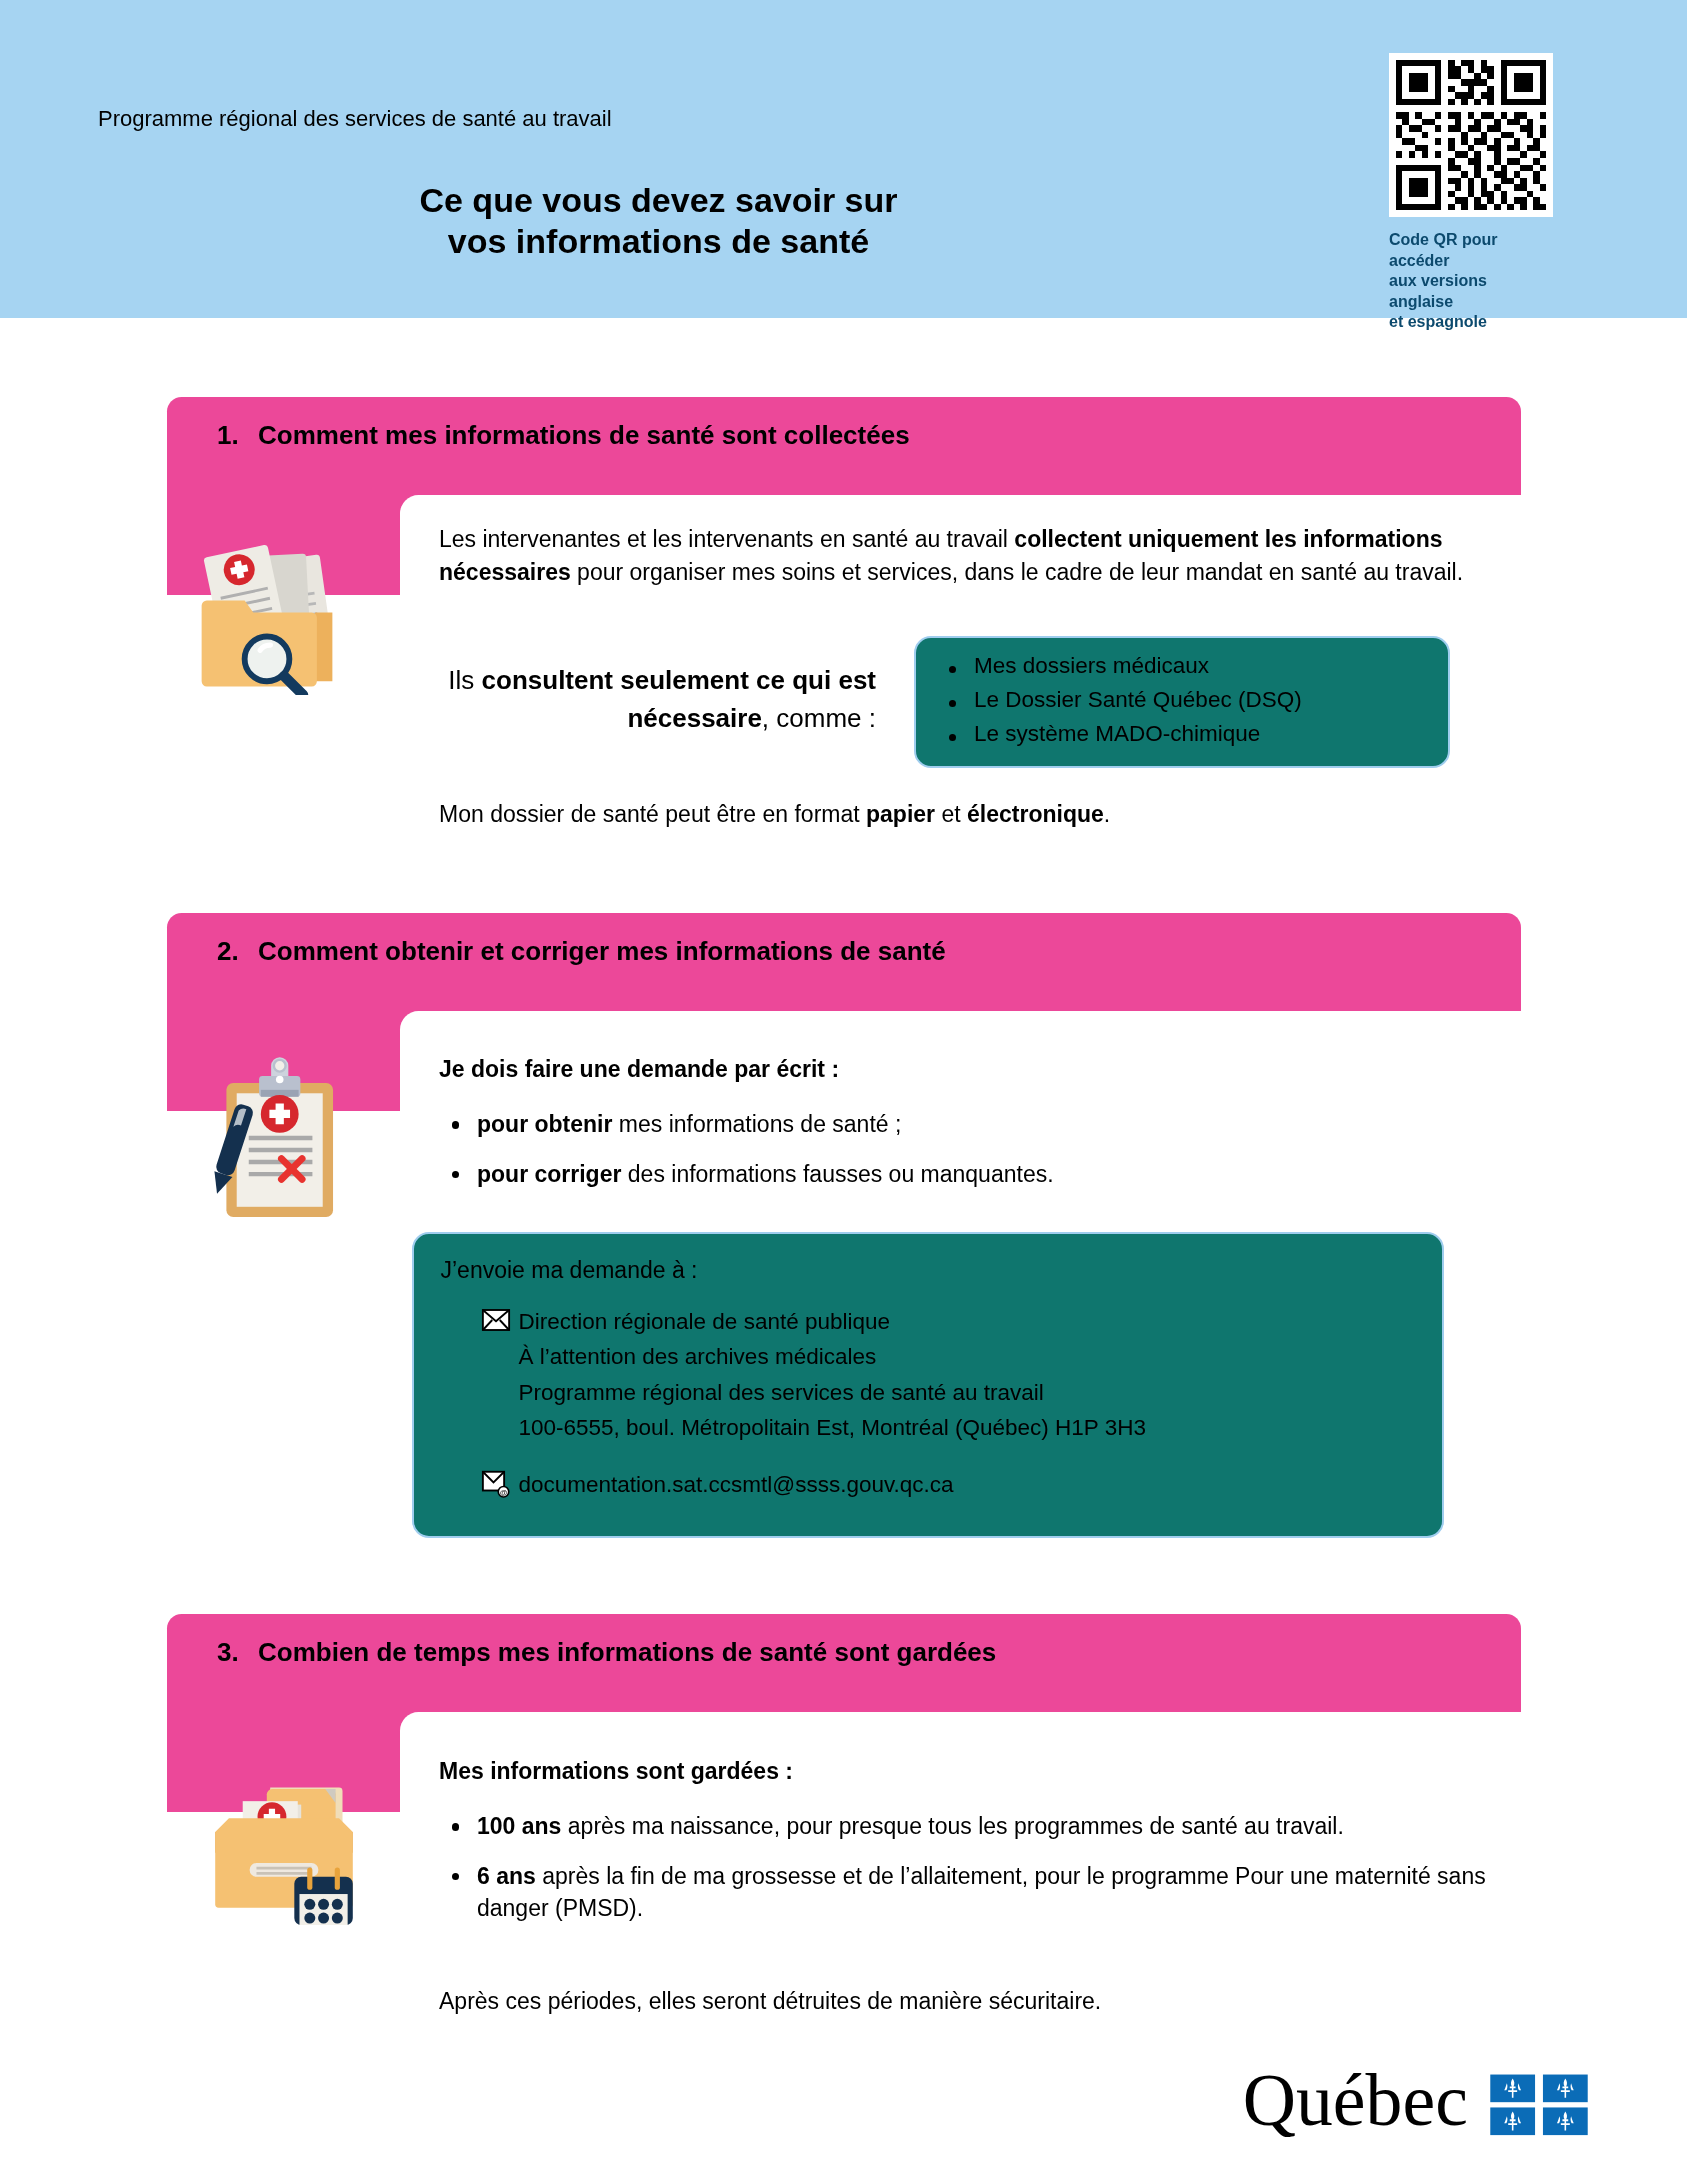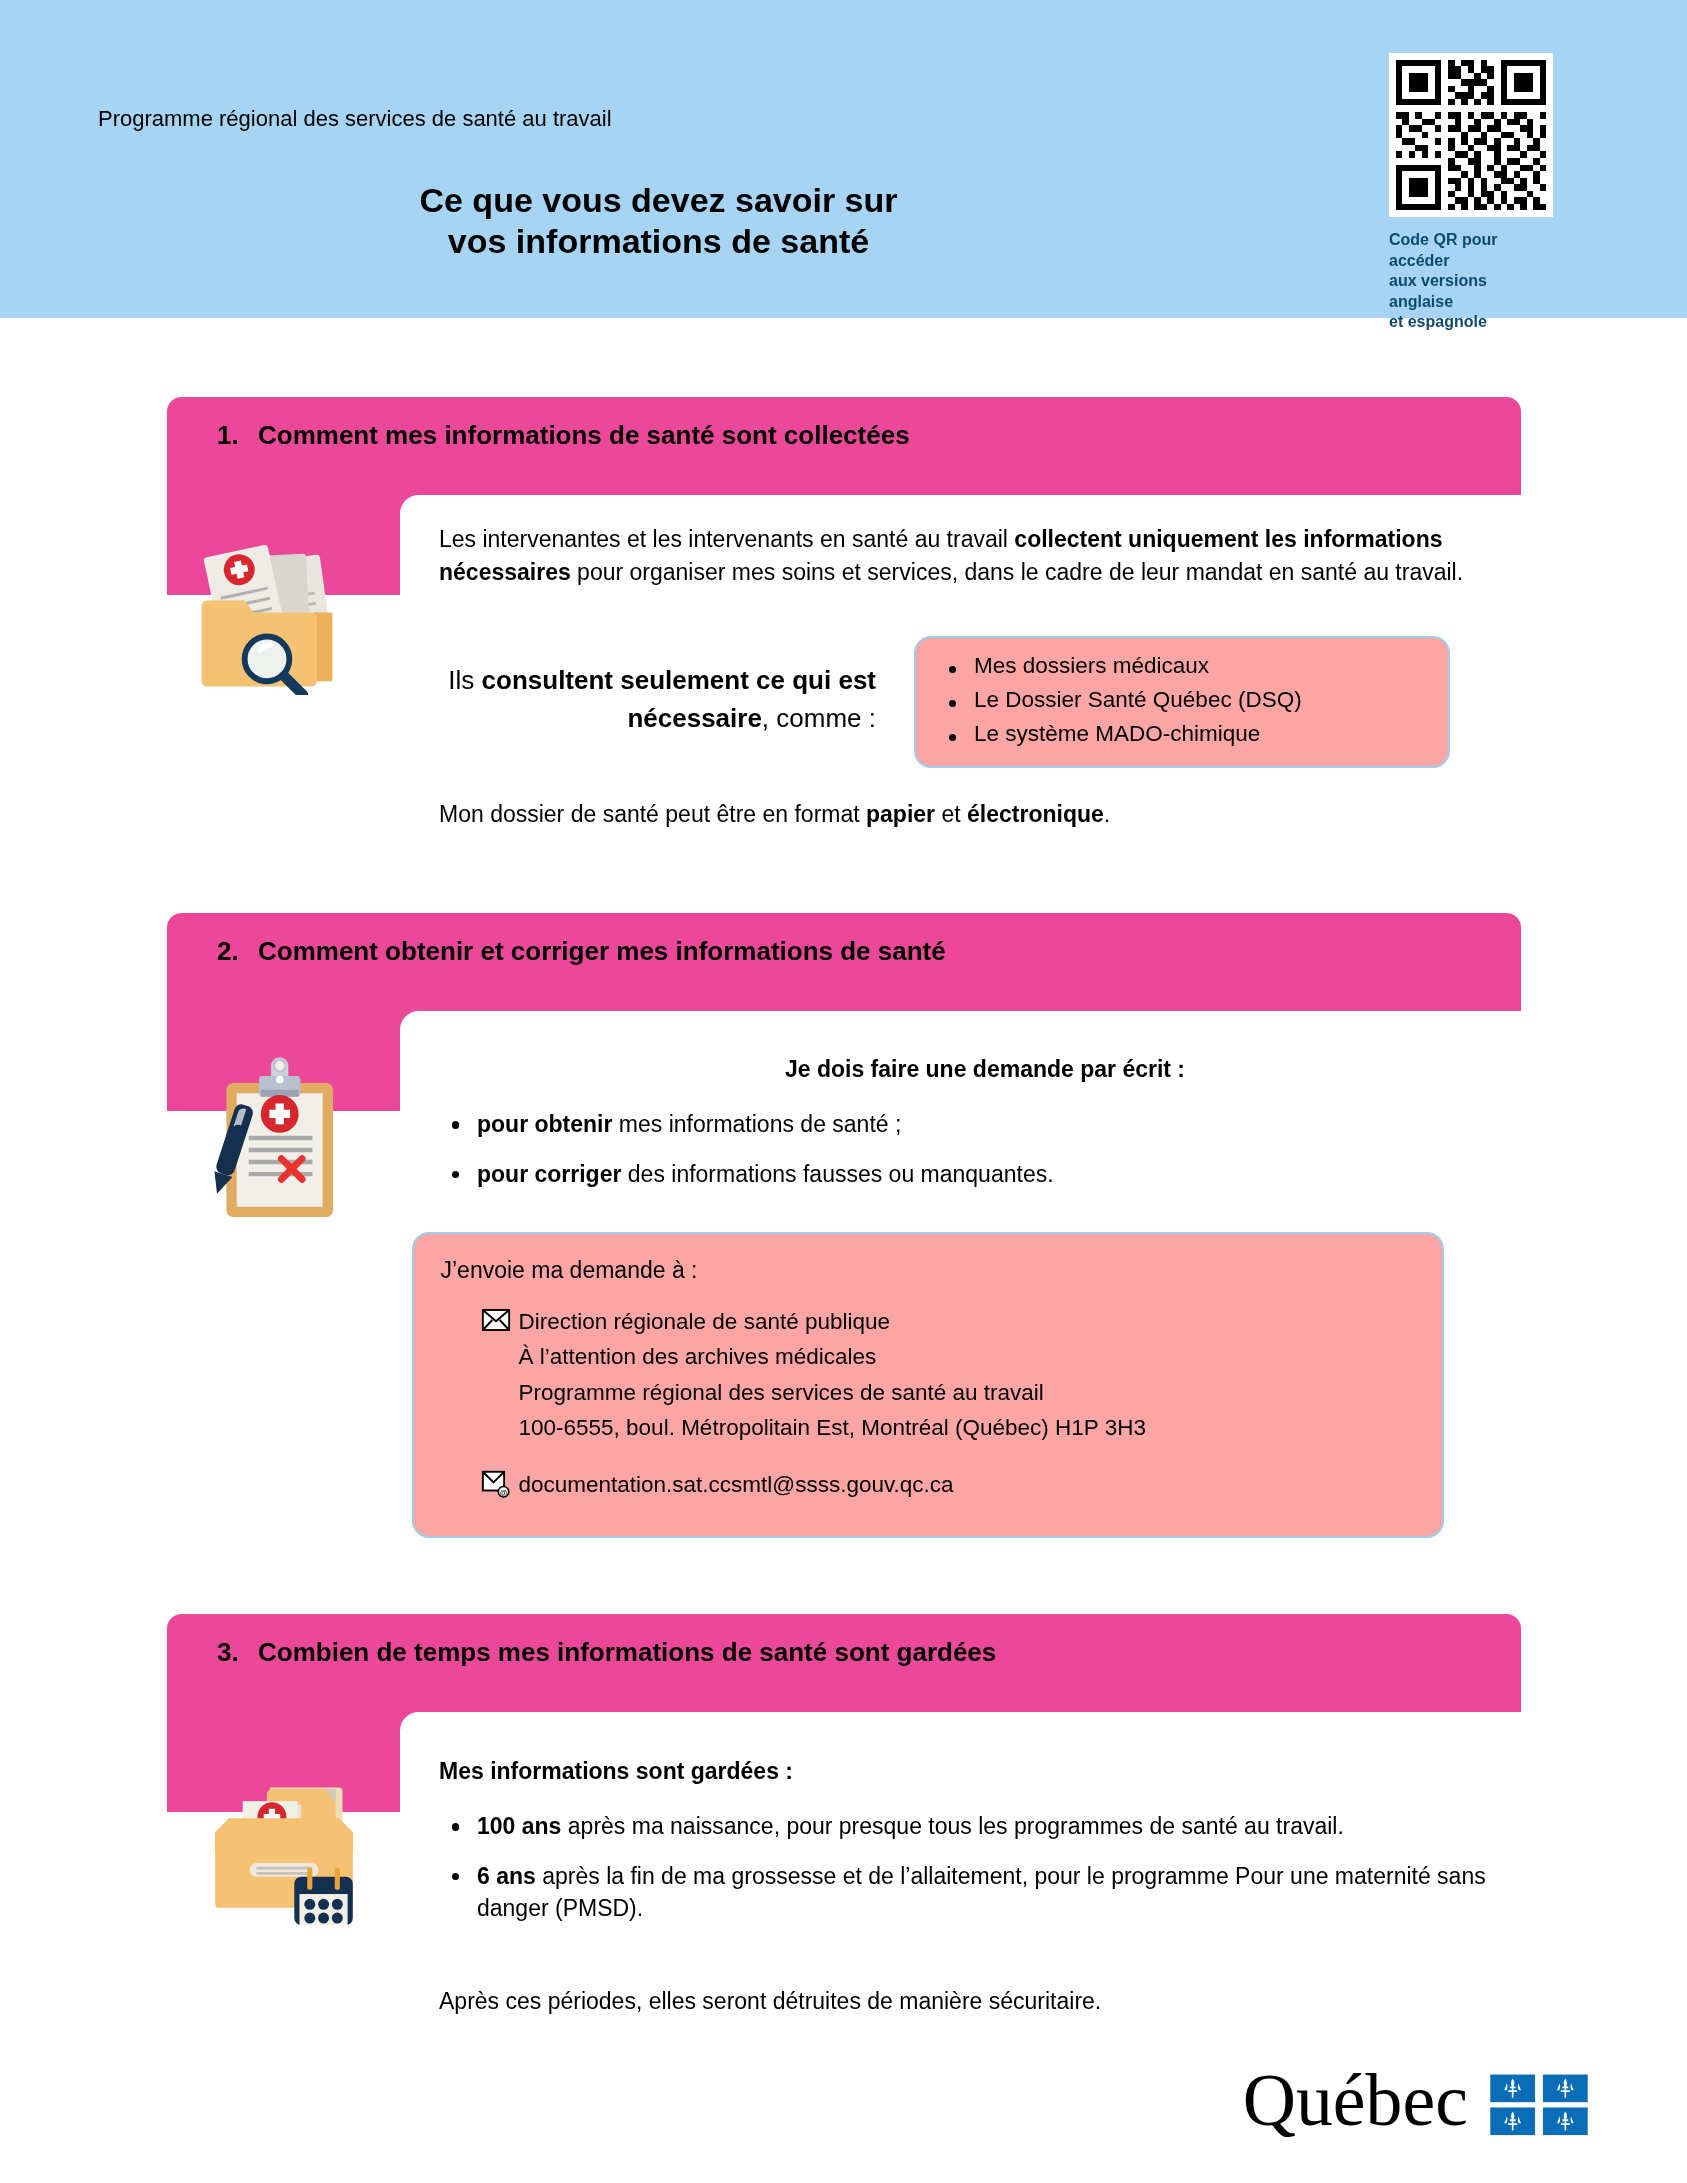--- a/index.html
+++ b/index.html
@@ -132,21 +132,21 @@
     position: absolute;
     left: 13.2px; top: 13.2px;
     width: 7.3px; height: 7.3px;
     background: #000;
     border-radius: 50%;
   }
 
   
   .callout {
     position: absolute;
-    background: #fca5a5;
+    background: #0f766e;
     border: 2px solid #9fcdee;
     border-radius: 17px;
     box-sizing: border-box;
   }
 
   
   #s1-list-box {
     left: 914px;
     top: 636px;
     width: 536px;
@@ -438,21 +438,21 @@
         <line x1="64" y1="62" x2="52" y2="74"></line>
     </g>
     <g transform="rotate(18 24 55)">
       <rect x="18" y="30" width="11" height="42" rx="4" fill="#14304e"></rect>
       <path d="M18 72 h11 l-5.5 12z" fill="#14304e"></path>
       <path d="M20.5 34 a4 4 0 0 1 4 -2 v10 a4 4 0 0 0 -4 2z" fill="#e9eef2" opacity="0.75"></path>
     </g>
   </svg>
 
   <div class="sec-text" style="top:1053px;">
-    <p style="font-weight:bold; margin-bottom:22.5px;text-align:center;">Je dois faire une demande par écrit :</p>
+    <p style="font-weight:bold; margin-bottom:22.5px;">Je dois faire une demande par écrit :</p>
     <ul class="plain">
       <li><b>pour obtenir</b><span> mes informations de santé ;</span></li>
       <li><b>pour corriger</b><span> des informations fausses ou manquantes.</span></li>
     </ul>
   </div>
 
   <div class="callout" id="s2-addr-box">
     <div class="addr-heading">J’envoie ma demande à :</div>
 
     <div class="addr-row">

